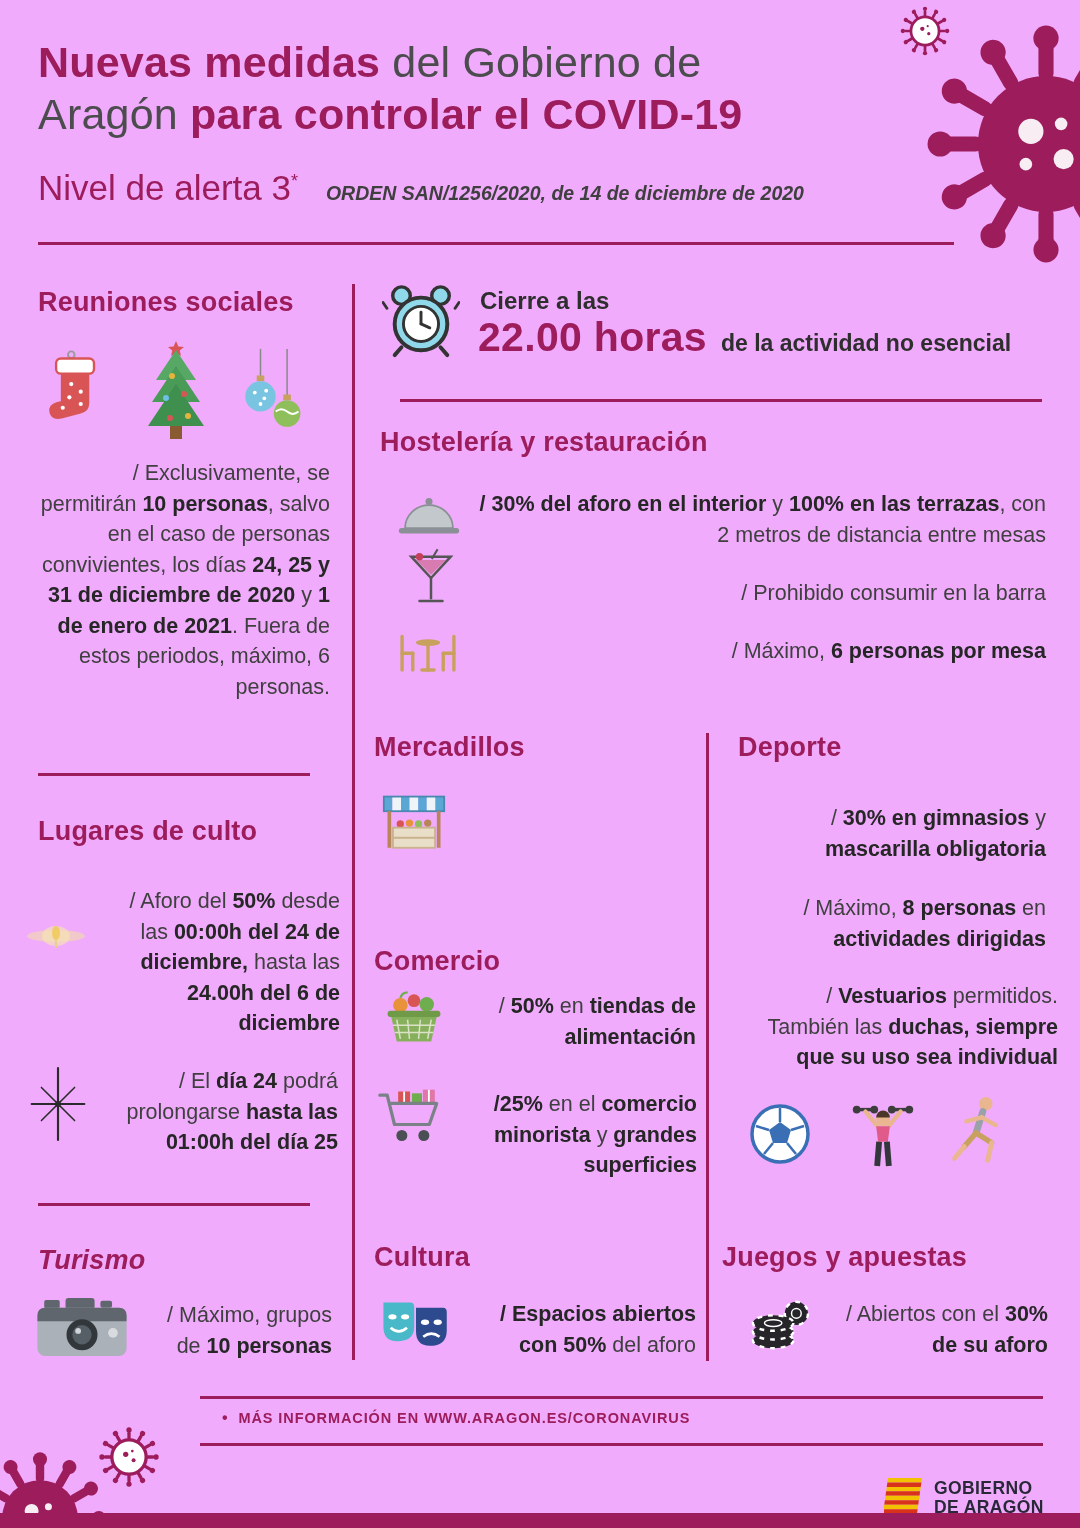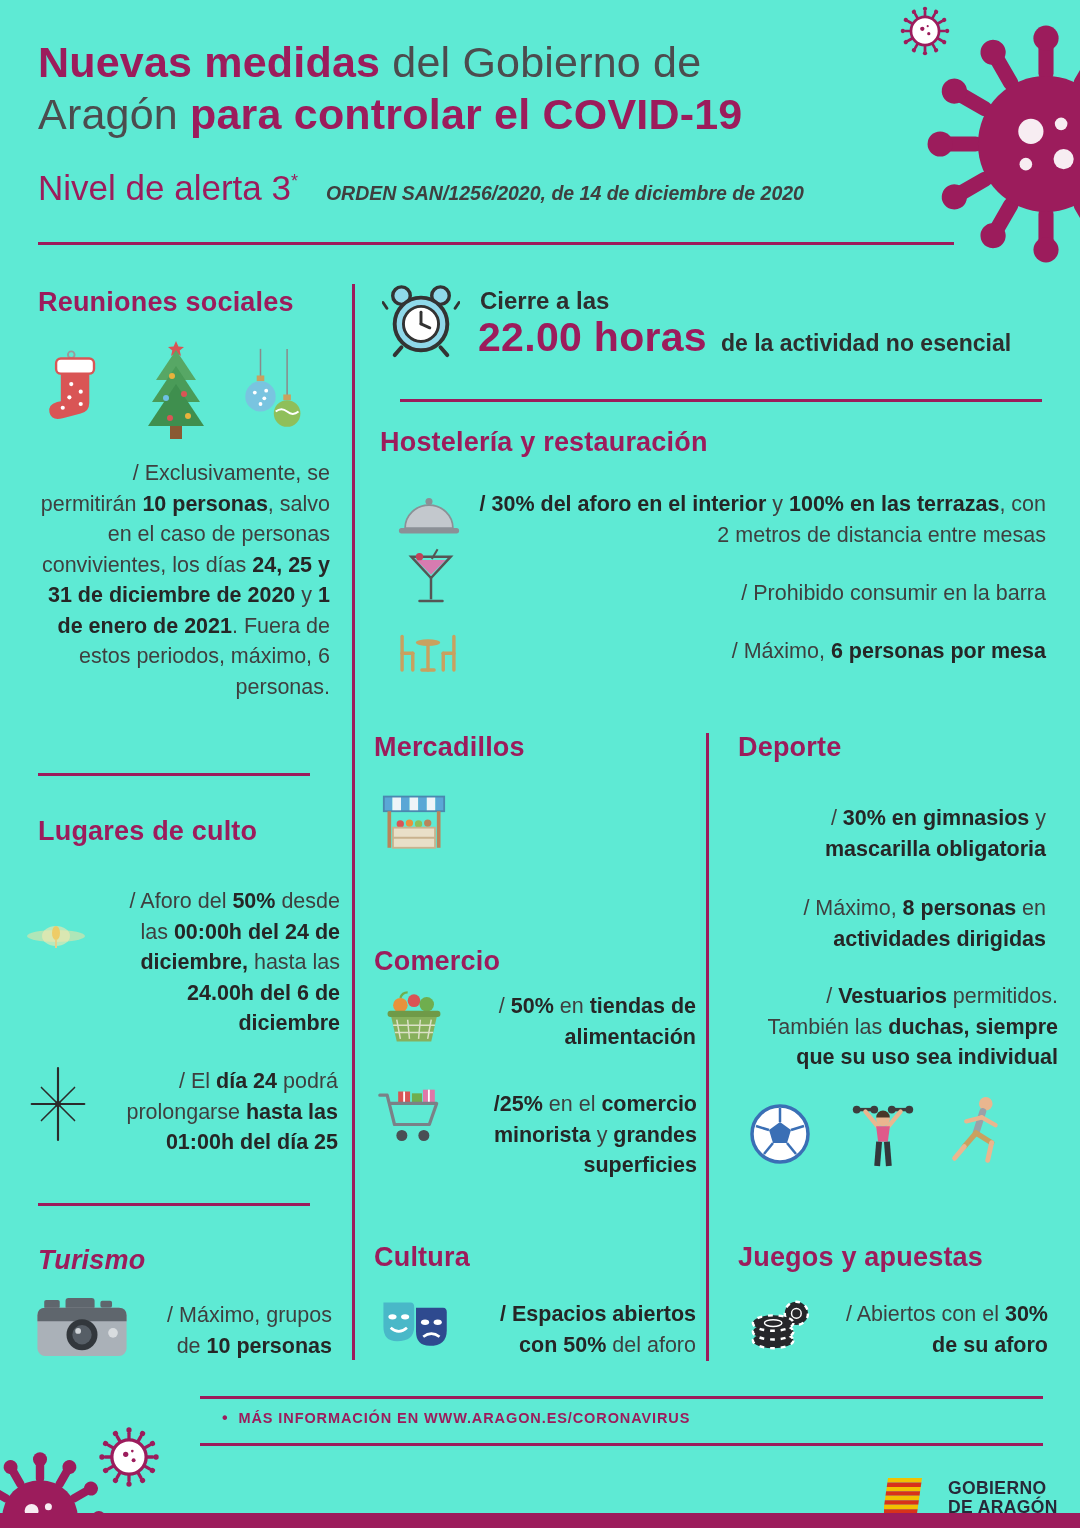--- a/index.html
+++ b/index.html
@@ -1,19 +1,19 @@
 <!DOCTYPE html>
 <html><head>
 <meta charset="utf-8">
 <style>
   * { margin:0; padding:0; box-sizing:border-box; }
   :root { --accent:#9c1c5c; --text:#3f3f3f; }
   html,body { background:#ffffff; }
   body { font-family:"Liberation Sans", sans-serif; }
-  .page { position:relative; width:1080px; height:1528px; background:#5eead4; overflow:hidden; }
+  .page { position:relative; width:1080px; height:1528px; background:#f0abfc; overflow:hidden; }
   .abs { position:absolute; }
   .rule { background:var(--accent); }
   .vline { background:var(--accent); }
 
   .title { font-size:43px; line-height:1.22; font-weight:500; color:#4c4c4e; letter-spacing:.2px; }
   .title b { color:var(--accent); font-weight:800; }
   .alert { font-size:35px; font-weight:400; color:var(--accent); }
   .alert sup { font-size:18px; }
   .order { font-size:19.5px; font-style:italic; font-weight:700; color:#3f3f3f; margin-left:28px; }
   .sub-row { display:flex; align-items:baseline; }
@@ -24,21 +24,21 @@
 
   .cierre-1 { font-size:24px; font-weight:700; color:#2e2e2e; }
   .cierre-row { display:flex; align-items:baseline; }
   .cierre-time { font-size:41px; font-weight:800; color:var(--accent); letter-spacing:.3px; }
   .cierre-2 { font-size:23px; font-weight:700; color:#2e2e2e; margin-left:14px; }
 
   .finfo { font-size:14.5px; letter-spacing:.9px; color:var(--accent); font-weight:600; display:flex; align-items:center; gap:10px; }
   .finfo b { font-weight:800; color:var(--accent); }
   .fbullet { font-size:16px; }
 
-  .logo { display:flex; align-items:center; gap:24px; }
+  .logo { display:flex; align-items:center; gap:10px; }
   .logo-text { font-size:17.5px; font-weight:800; color:#282838; line-height:1.1; letter-spacing:.4px; }
 </style>
 </head>
 <body>
 
 <svg width="0" height="0" style="position:absolute" aria-hidden="true">
   <defs>
     <g id="vspike-f">
       <line x1="50" y1="22" x2="50" y2="12" stroke="#9c1c5c" stroke-width="6" stroke-linecap="round"></line>
       <circle cx="50" cy="8" r="5" fill="#9c1c5c"></circle>
@@ -341,21 +341,21 @@
     <circle cx="40" cy="10" r="7" fill="#eab68f"></circle>
     <line x1="37" y1="18" x2="30" y2="40" stroke="#9aa1a8" stroke-width="7" stroke-linecap="round"></line>
     <line x1="36" y1="24" x2="50" y2="32" stroke="#eab68f" stroke-width="4.5" stroke-linecap="round"></line>
     <line x1="36" y1="24" x2="20" y2="28" stroke="#eab68f" stroke-width="4.5" stroke-linecap="round"></line>
     <line x1="30" y1="40" x2="46" y2="50" stroke="#c9a15f" stroke-width="5.5" stroke-linecap="round"></line>
     <line x1="46" y1="50" x2="42" y2="68" stroke="#eab68f" stroke-width="5" stroke-linecap="round"></line>
     <line x1="30" y1="40" x2="18" y2="54" stroke="#c9a15f" stroke-width="5.5" stroke-linecap="round"></line>
     <line x1="18" y1="54" x2="8" y2="66" stroke="#eab68f" stroke-width="5" stroke-linecap="round"></line>
   </svg>
 
-  <div class="abs sec-h" style="left:738px; top:1242px;">Juegos y apuestas</div>
+  <div class="abs sec-h" style="left:722px; top:1242px;">Juegos y apuestas</div>
   <svg class="abs" style="left:746px; top:1296px;" width="64" height="58" viewBox="0 0 66 60">
     <circle cx="52" cy="18" r="12" fill="#26262a"></circle>
     <circle cx="52" cy="18" r="12" fill="none" stroke="#fff" stroke-width="2.5" stroke-dasharray="5 6"></circle>
     <circle cx="52" cy="18" r="5" fill="none" stroke="#fff" stroke-width="1.5"></circle>
     <ellipse cx="28" cy="46" rx="21" ry="8" fill="#26262a"></ellipse>
     <ellipse cx="28" cy="46" rx="21" ry="8" fill="none" stroke="#fff" stroke-width="2.5" stroke-dasharray="5 6"></ellipse>
     <ellipse cx="28" cy="37" rx="21" ry="8" fill="#26262a"></ellipse>
     <ellipse cx="28" cy="37" rx="21" ry="8" fill="none" stroke="#fff" stroke-width="2.5" stroke-dasharray="5 6"></ellipse>
     <ellipse cx="28" cy="28" rx="21" ry="8" fill="#26262a"></ellipse>
     <ellipse cx="28" cy="28" rx="21" ry="8" fill="none" stroke="#fff" stroke-width="2.5" stroke-dasharray="5 6"></ellipse>

